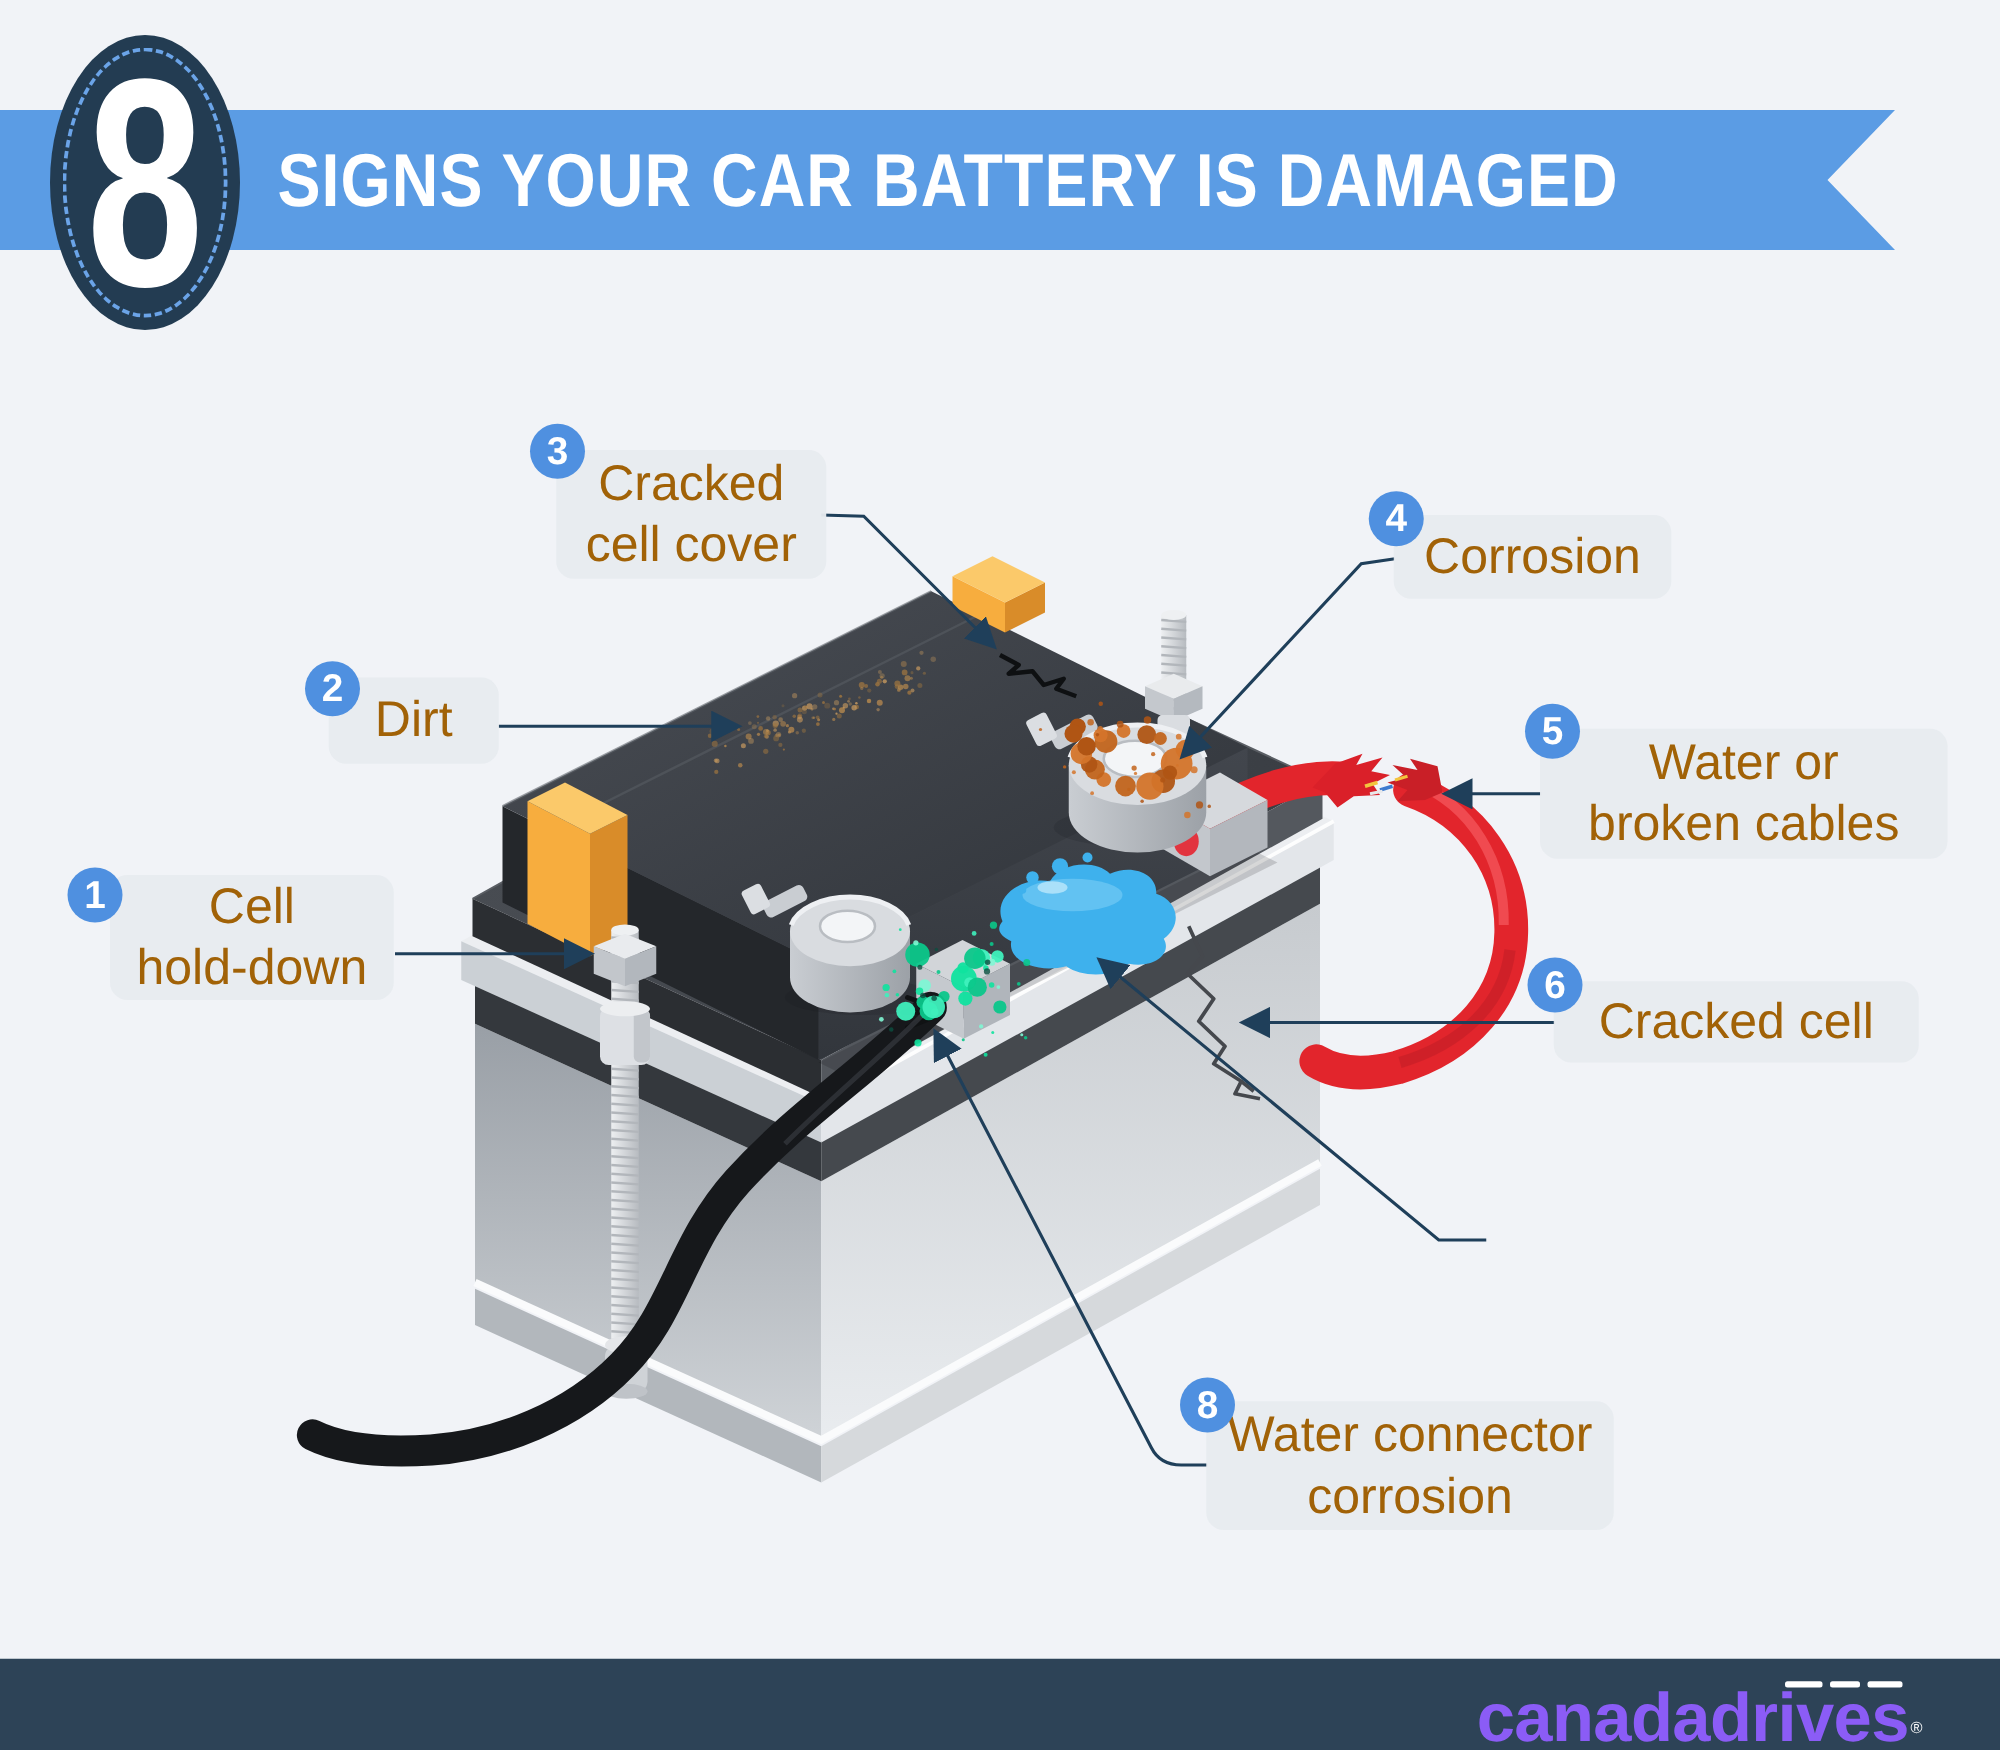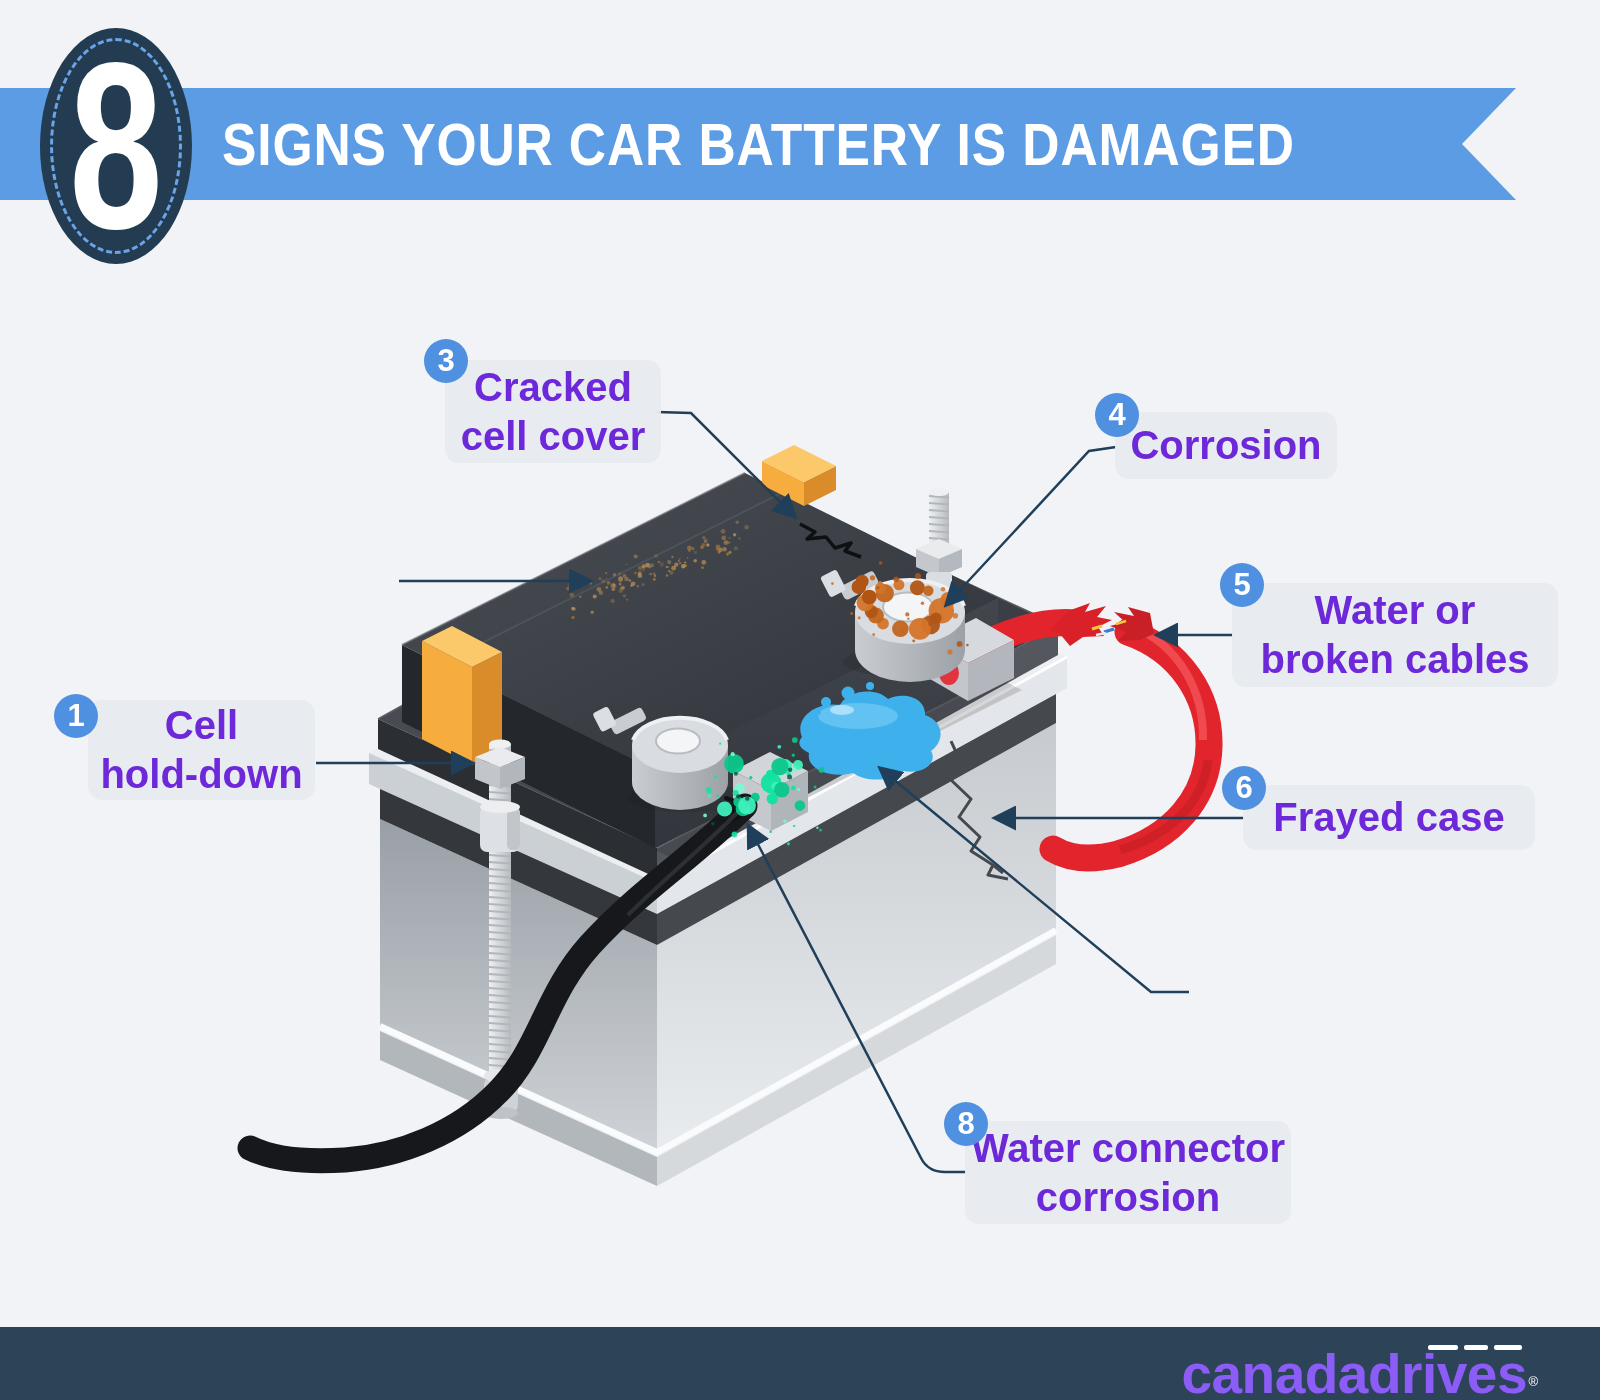--- a/index.html
+++ b/index.html
@@ -13,21 +13,21 @@
          transform:scaleX(.86);transform-origin:left center;z-index:4;}
   .big-badge{position:absolute;left:40px;top:28px;width:152px;height:236px;background:#233c52;
              border-radius:50%;z-index:5;}
   .big-badge .dashed{position:absolute;inset:10px;border:3px dashed #6ba4e8;border-radius:50%;}
   .big-badge .num{position:absolute;inset:0;display:flex;align-items:center;justify-content:center;
                   color:#fff;font-size:150px;font-weight:700;transform:scale(1.12,1.58);}
   
   .callout{position:absolute;z-index:6;}
   .box{position:absolute;inset:0;background:rgba(231,235,239,.96);border-radius:14px;
        display:flex;align-items:center;justify-content:center;text-align:center;
-       color:#6d28d9;font-size:40px;font-weight:700;line-height:1.22;white-space:pre-line;}
+       color:#a16207;font-size:40px;font-weight:400;line-height:1.22;white-space:pre-line;}
   .nbadge{position:absolute;width:44px;height:44px;border-radius:50%;background:#4f90e0;
           color:#fff;font-size:31px;font-weight:600;display:flex;align-items:center;
           justify-content:center;z-index:7;}
   
   .footer{position:absolute;left:0;top:1327px;width:1600px;height:73px;background:#2d4357;z-index:3;}
   .brand{position:absolute;right:73px;top:1342px;color:#8b5cf6;font-size:55px;font-weight:700;
          letter-spacing:-.5px;z-index:4;}
   .bar{position:absolute;top:1345px;height:5px;background:#fff;border-radius:2px;z-index:5;}
   .reg{position:absolute;right:62px;top:1374px;color:#fff;font-size:13px;z-index:5;}
   svg.scene{position:absolute;left:0;top:0;z-index:1;}
@@ -492,36 +492,40 @@
   <div class="big-badge">
     <div class="dashed"></div>
     <div class="num">8</div>
   </div>
 
   <div class="callout" style="left:88px;top:700px;width:227px;height:100px;">
     <div class="box">Cell
 hold-down</div>
     <div class="nbadge" style="left:-34px;top:-6px;">1</div>
   </div>
+  <div class="callout" style="left:263px;top:542px;width:136px;height:69px;">
+    <div class="box">Dirt</div>
+    <div class="nbadge" style="left:-19px;top:-13px;">2</div>
+  </div>
   <div class="callout" style="left:445px;top:360px;width:216px;height:103px;">
     <div class="box">Cracked
 cell cover</div>
     <div class="nbadge" style="left:-21px;top:-21px;">3</div>
   </div>
   <div class="callout" style="left:1115px;top:412px;width:222px;height:67px;">
     <div class="box">Corrosion</div>
     <div class="nbadge" style="left:-20px;top:-19px;">4</div>
   </div>
   <div class="callout" style="left:1232px;top:583px;width:326px;height:104px;">
     <div class="box">Water or
 broken cables</div>
     <div class="nbadge" style="left:-12px;top:-20px;">5</div>
   </div>
   <div class="callout" style="left:1243px;top:785px;width:292px;height:65px;">
-    <div class="box">Frayed case</div>
+    <div class="box">Cracked cell</div>
     <div class="nbadge" style="left:-21px;top:-19px;">6</div>
   </div>
   <div class="callout" style="left:965px;top:1121px;width:326px;height:103px;">
     <div class="box">Water connector
 corrosion</div>
     <div class="nbadge" style="left:-21px;top:-19px;">8</div>
   </div>
 
   <div class="footer"></div>
   <div class="brand">canadadrives</div>

